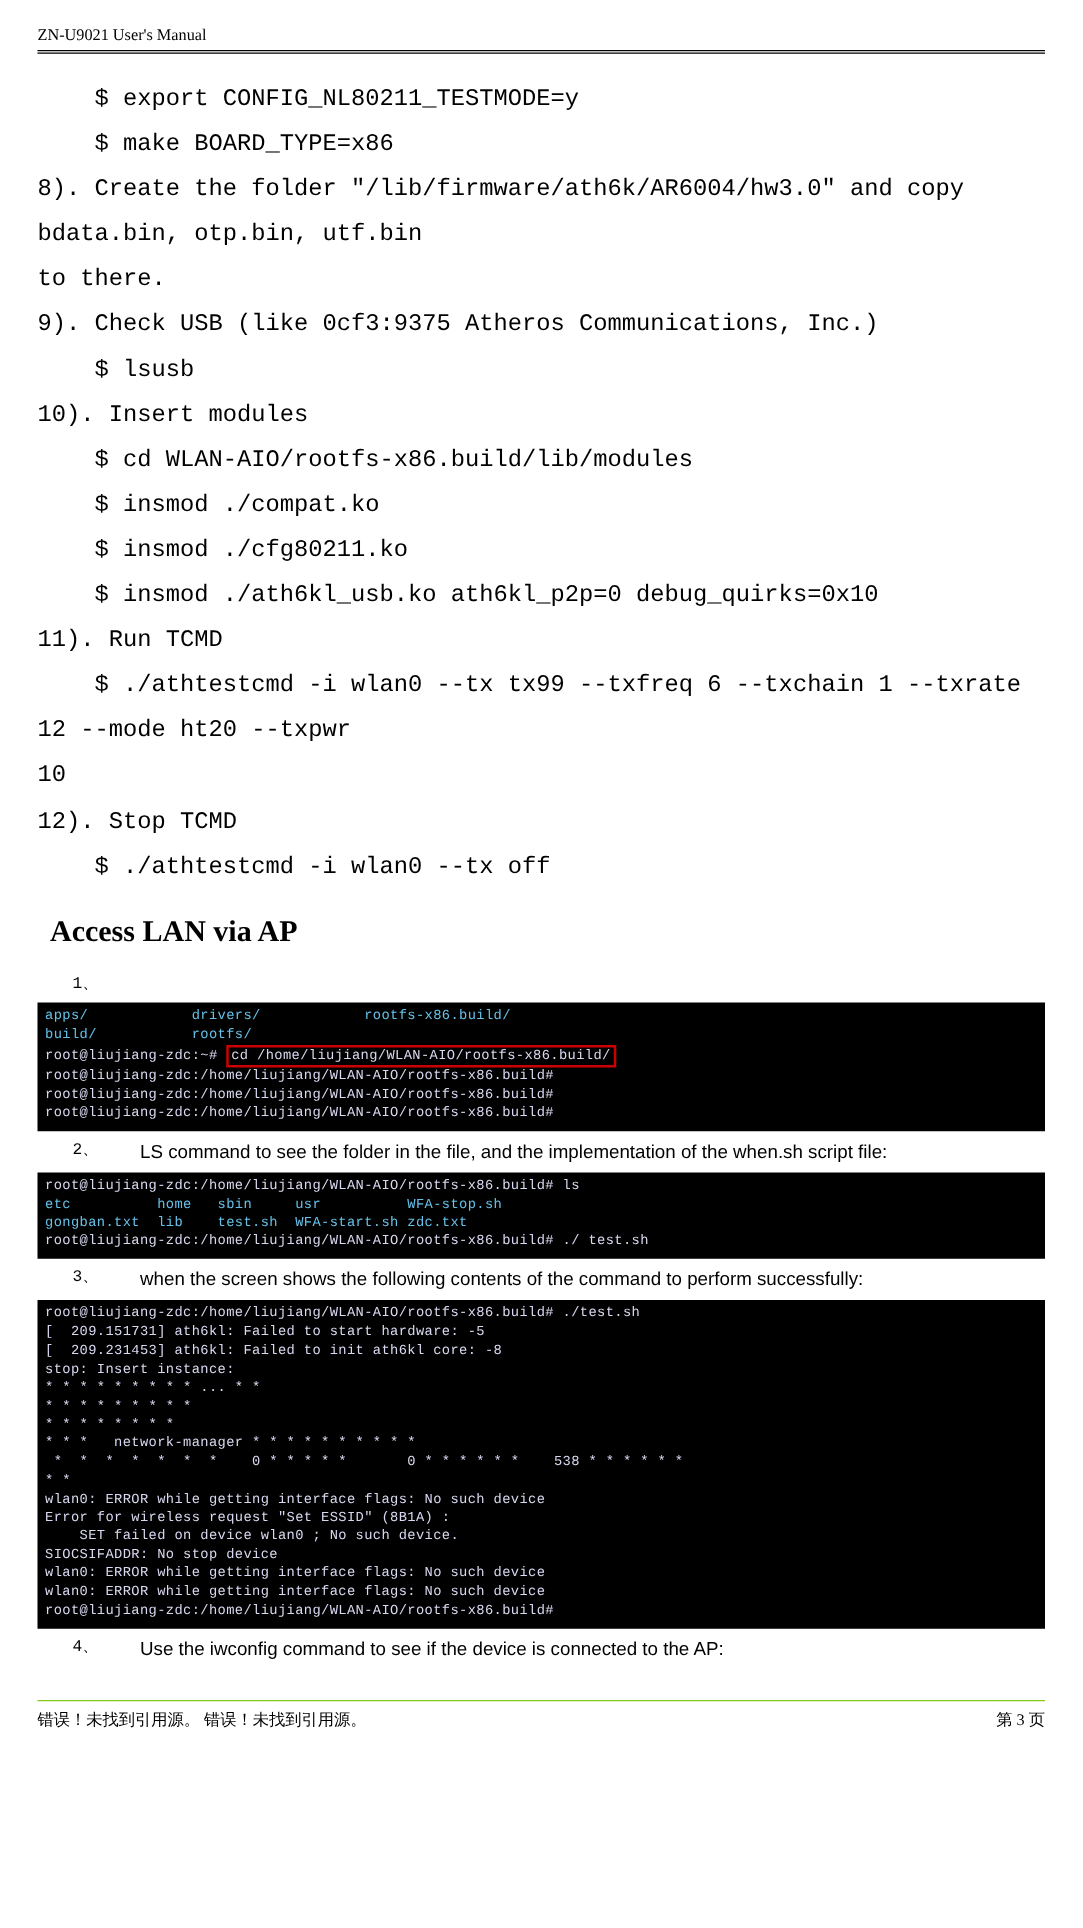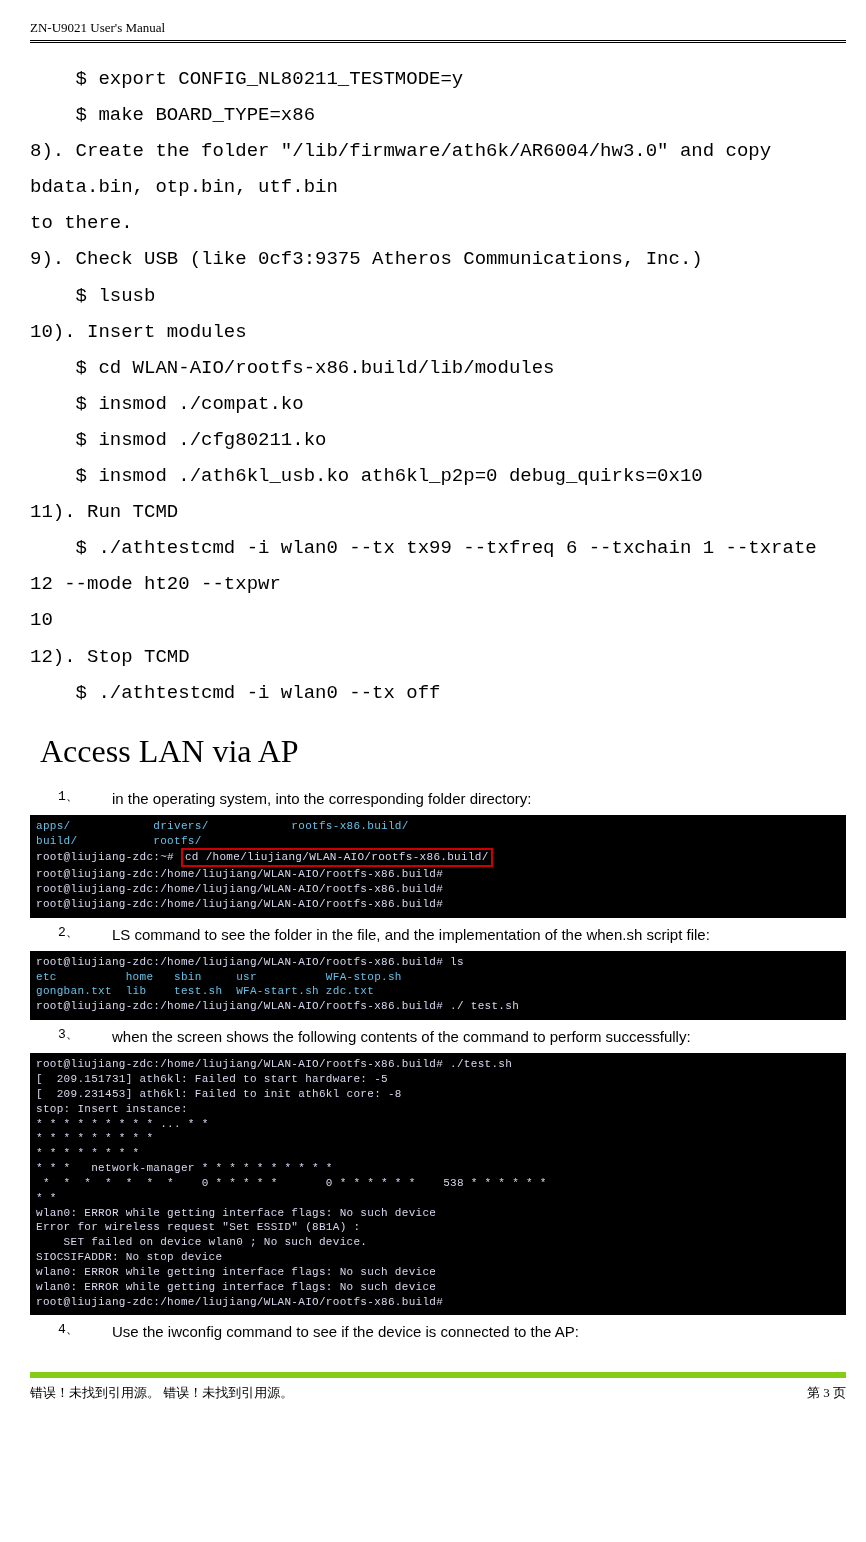--- a/index.html
+++ b/index.html
@@ -4,21 +4,21 @@
 <style>
   body {
     margin: 0;
     padding: 0;
     background: #fff;
     font-family: "Times New Roman", serif;
     color: #000;
     width: 866px;
   }
   .page {
-    padding: 20px 20px 10px 30px;
+    padding: 20px 30px 10px 30px;
     box-sizing: border-box;
   }
   .header-line {
     font-size: 13px;
     padding-bottom: 4px;
     border-bottom: 1px solid #000;
     margin-bottom: 12px;
   }
   .header-line-2 {
     height: 1px;
@@ -27,22 +27,22 @@
     margin-bottom: 18px;
   }
   .mono-block {
     font-family: "SimSun","NSimSun","Courier New", monospace;
     font-size: 19px;
     line-height: 1.9;
     white-space: pre-wrap;
   }
   .h-access {
     font-family: "Times New Roman", serif;
-    font-weight: normal;
-    font-size: 32px;
+    font-weight: bold;
+    font-size: 24px;
     margin: 22px 0 18px 10px;
   }
   .numitem {
     font-family: Arial, Helvetica, sans-serif;
     font-size: 15px;
     line-height: 1.4;
     margin: 6px 0 6px 0;
     display: flex;
   }
   .numitem .num {
@@ -75,21 +75,21 @@
   .redbox {
     border: 2px solid #c00;
     padding: 0 2px;
     display: inline-block;
   }
   .footer {
     display: flex;
     justify-content: space-between;
     font-size: 13px;
     padding-top: 6px;
-    border-top: 6px solid #84cc16;
+    border-top: 1px solid #84cc16;
     margin-top: 30px;
     font-family: "SimSun","NSimSun",serif;
     text-align: right;
   }
 </style>
 </head>
 <body>
 <div class="page">
 
 <div class="header-line">ZN-U9021 User's Manual</div>
@@ -109,21 +109,20 @@
 <span>11). Run TCMD</span>
 <span>    $ ./athtestcmd -i wlan0 --tx tx99 --txfreq 6 --txchain 1 --txrate 12 --mode ht20 --txpwr</span>
 <span>10</span>
 <span>12). Stop TCMD</span>
 <span>    $ ./athtestcmd -i wlan0 --tx off</span></div>
 
 <div class="h-access">Access LAN via AP</div>
 
 <div class="numitem">
   <span class="num">1、</span>
-  <span class="txt">in the operating system, into the corresponding folder directory:</span>
 </div>
 
 <div class="screenshot"><span class="cyan">apps/            drivers/            rootfs-x86.build/</span>
 <span class="cyan">build/           rootfs/</span>
 <span class="w"><span>root@liujiang-zdc:~# </span><span class="redbox">cd /home/liujiang/WLAN-AIO/rootfs-x86.build/</span></span>
 <span class="w">root@liujiang-zdc:/home/liujiang/WLAN-AIO/rootfs-x86.build#</span>
 <span class="w">root@liujiang-zdc:/home/liujiang/WLAN-AIO/rootfs-x86.build#</span>
 <span class="w">root@liujiang-zdc:/home/liujiang/WLAN-AIO/rootfs-x86.build#</span></div>
 
 <div class="numitem">

